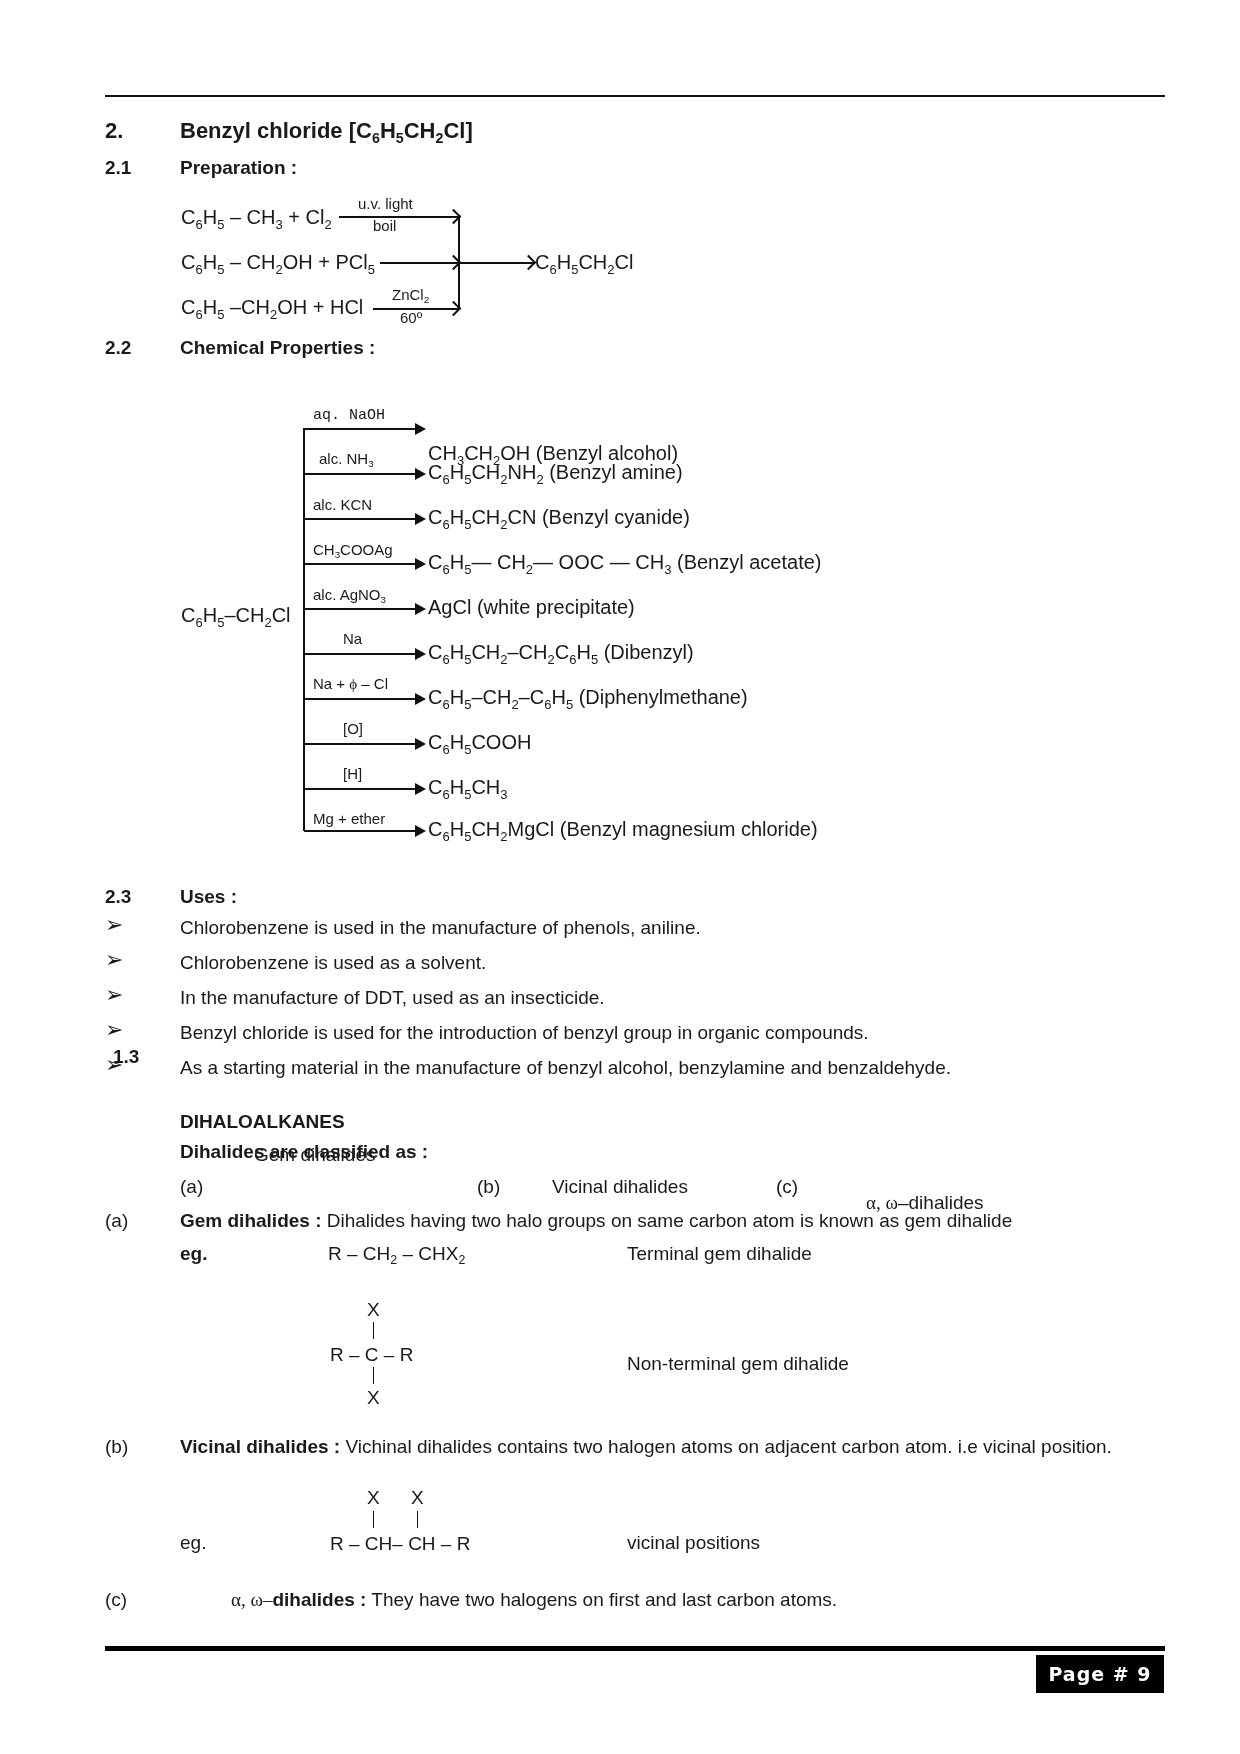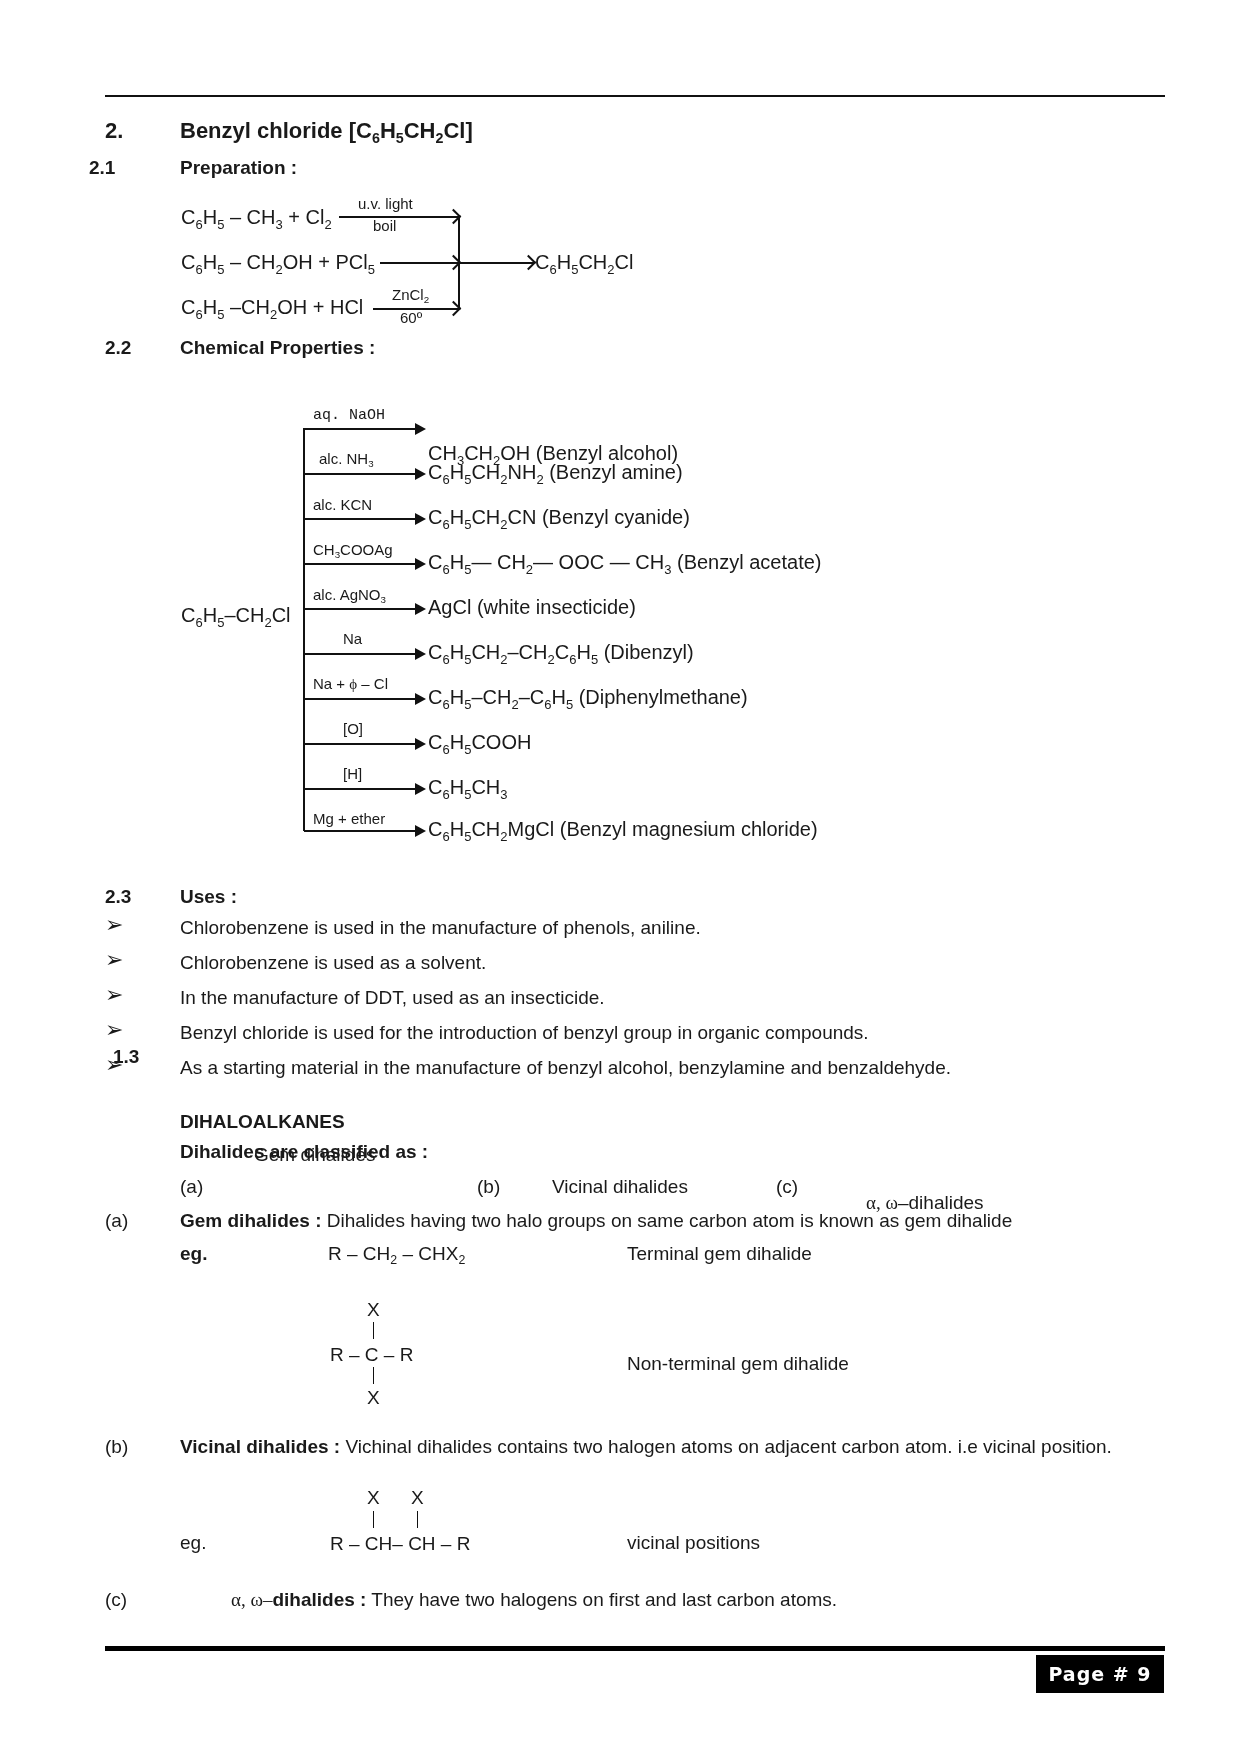--- a/index.html
+++ b/index.html
@@ -30,21 +30,21 @@
 </head>
 <body>
 
 <div class="rule-top"></div>
 
 <div class="abs h1" style="left:105px; top:118px;">2.</div>
 <div class="abs h1" style="left:180px; top:118px;">
   <span>Benzyl chloride [C</span><sub>6</sub><span>H</span><sub>5</sub><span>CH</span><sub>2</sub><span>Cl]</span>
 </div>
 
-<div class="abs h2" style="left:89px; top:157px;text-align:center;">2.1</div>
+<div class="abs h2" style="left:105px; top:157px;text-align:center;">2.1</div>
 <div class="abs h2" style="left:180px; top:157px;">Preparation :</div>
 
 <div>
   <div class="abs rxn" style="left:181px; top:206px;">
     <span>C</span><sub>6</sub><span>H</span><sub>5</sub><span> – CH</span><sub>3</sub><span> + Cl</span><sub>2</sub>
   </div>
   <div class="abs cond" style="left:358px; top:195px;">u.v. light</div>
   <div class="abs cond" style="left:373px; top:217px;">boil</div>
   <div class="arrow open" style="left:339px; top:216px; width:120px;"></div>
 
@@ -87,21 +87,21 @@
   <div class="abs cond" style="left:313px; top:496px;">alc. KCN</div>
   <div class="arrow" style="left:304px; top:518px; width:120px;"></div>
   <div class="abs rxn" style="left:428px; top:506px;">C<sub>6</sub>H<sub>5</sub>CH<sub>2</sub>CN (Benzyl cyanide)</div>
 
   <div class="abs cond" style="left:313px; top:541px;">CH<sub>3</sub>COOAg</div>
   <div class="arrow" style="left:304px; top:563px; width:120px;"></div>
   <div class="abs rxn" style="left:428px; top:551px;">C<sub>6</sub>H<sub>5</sub>— CH<sub>2</sub>— OOC — CH<sub>3</sub> (Benzyl acetate)</div>
 
   <div class="abs cond" style="left:313px; top:586px;">alc. AgNO<sub>3</sub></div>
   <div class="arrow" style="left:304px; top:608px; width:120px;"></div>
-  <div class="abs rxn" style="left:428px; top:596px;">AgCl (white insecticide)</div>
+  <div class="abs rxn" style="left:428px; top:596px;">AgCl (white precipitate)</div>
 
   <div class="abs cond" style="left:343px; top:630px;">Na</div>
   <div class="arrow" style="left:304px; top:653px; width:120px;"></div>
   <div class="abs rxn" style="left:428px; top:641px;text-align:right;">C<sub>6</sub>H<sub>5</sub>CH<sub>2</sub>–CH<sub>2</sub>C<sub>6</sub>H<sub>5</sub> (Dibenzyl)</div>
 
   <div class="abs cond" style="left:313px; top:675px;">Na + <span class="greek">ϕ</span> – Cl</div>
   <div class="arrow" style="left:304px; top:698px; width:120px;"></div>
   <div class="abs rxn" style="left:428px; top:686px;">C<sub>6</sub>H<sub>5</sub>–CH<sub>2</sub>–C<sub>6</sub>H<sub>5</sub> (Diphenylmethane)</div>
 
   <div class="abs cond" style="left:343px; top:720px;">[O]</div>

